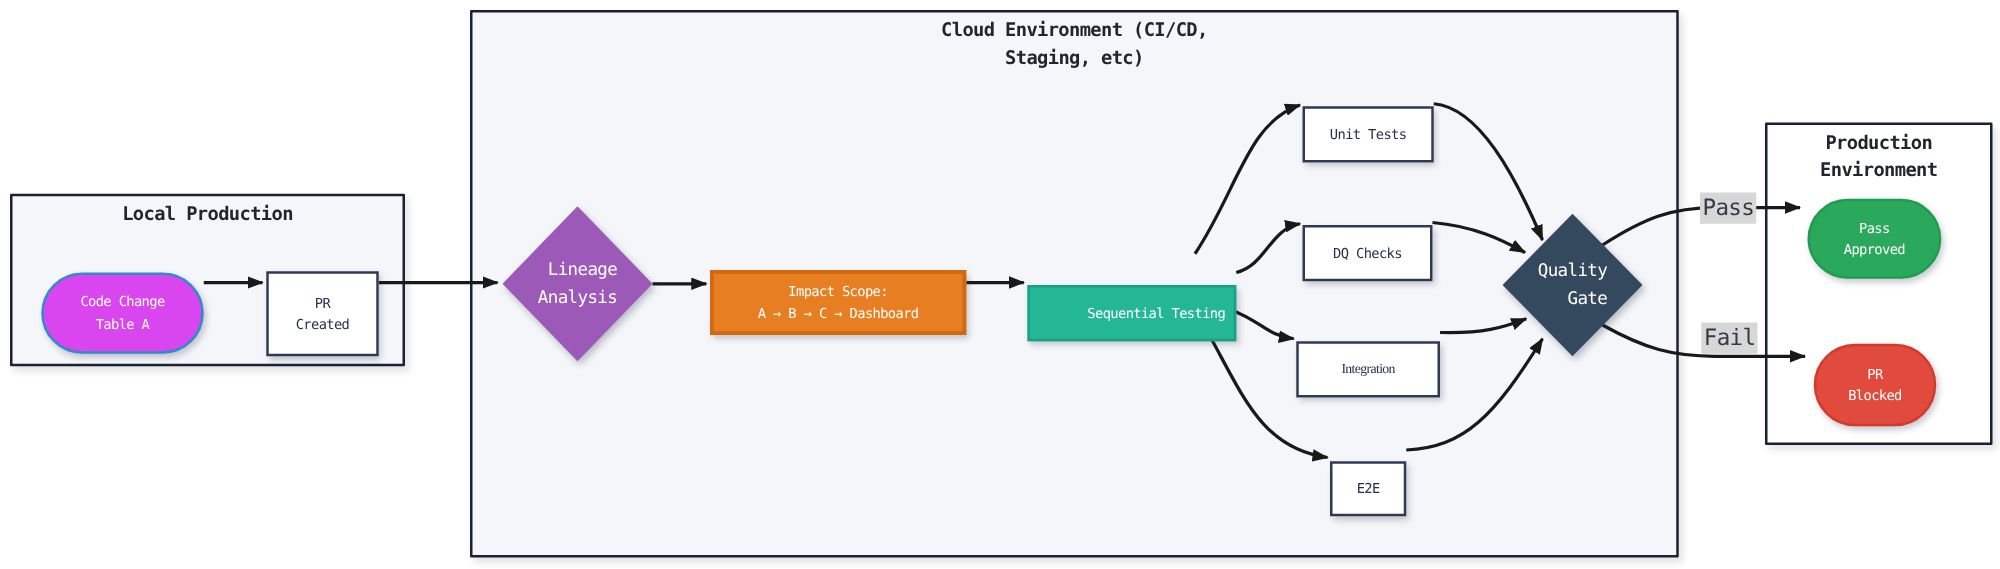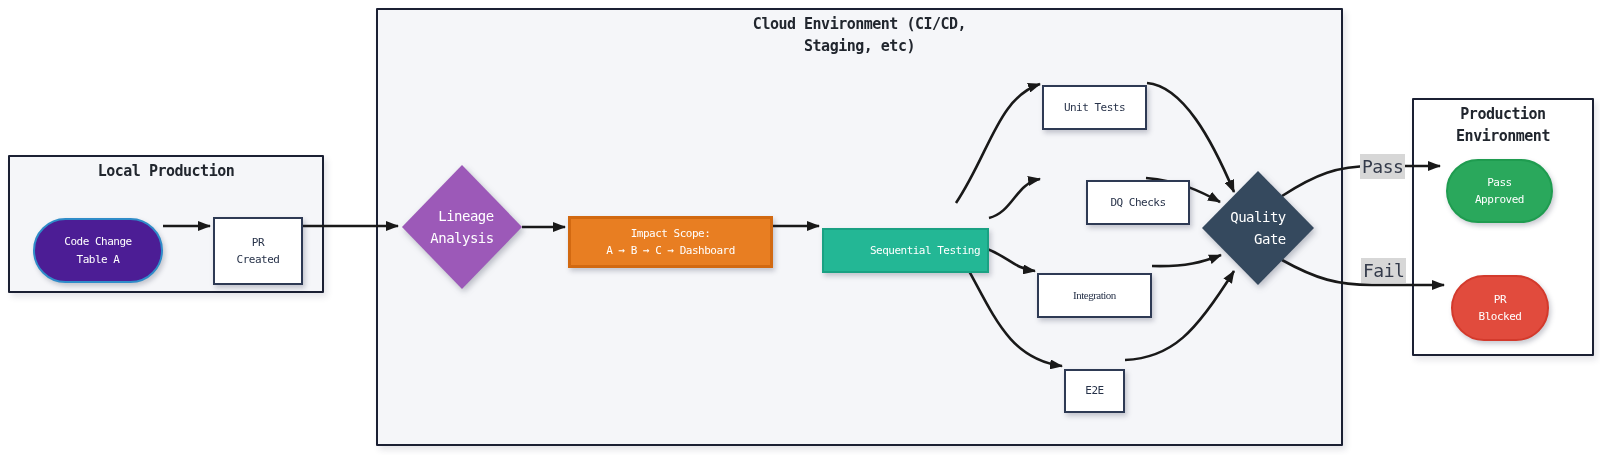--- a/index.html
+++ b/index.html
@@ -86,40 +86,40 @@
     <path class="edge" marker-end="url(#arrow)" d="M 985 248 C 1009 257 1013 268 1035 271"></path>
     <path class="edge" marker-end="url(#arrow)" d="M 956 248 C 992 308 1004 358 1062 366"></path>
     <path class="edge" marker-end="url(#arrow)" d="M 1147 83 C 1183 86 1212 140 1234 192"></path>
     <path class="edge" marker-end="url(#arrow)" d="M 1146 178 C 1180 181 1202 192 1220 202"></path>
     <path class="edge" marker-end="url(#arrow)" d="M 1152 266 C 1186 267 1203 262 1221 255"></path>
     <path class="edge" marker-end="url(#arrow)" d="M 1125 360 C 1172 358 1196 332 1234 271"></path>
     <path class="edge" marker-end="url(#arrow)" d="M 1282 196 C 1316 174 1338 166 1372 166 L 1440 166"></path>
     <path class="edge" marker-end="url(#arrow)" d="M 1282 260 C 1316 279 1338 285 1372 285 L 1444 285"></path>
   </svg>
 
-  <div class="node stadium" style="left: 33px; top: 193px; width: 130px; height: 65px; background-color: #4c1d95; border-color: rgb(47, 140, 201); color: rgb(255, 255, 255);">Code Change
+  <div class="node stadium" style="left: 33px; top: 193px; width: 130px; height: 65px; background-color: #d946ef; border-color: rgb(47, 140, 201); color: rgb(255, 255, 255);">Code Change
 Table A</div>
 
   <div class="node plain" style="left:213px;top:192px;width:90px;height:68px;">PR
 Created</div>
 
   <div class="diamond-wrap" style="left:402px;top:165px;width:120px;height:124px;">
     <div class="diamond-shape" style="background-color: rgb(156, 89, 184);"></div>
     <div class="diamond-label" style="color: rgb(255, 255, 255);">Lineage
 Analysis</div>
   </div>
 
   <div class="node" style="left: 568px; top: 191px; width: 205px; height: 52px; border: 3px solid rgb(210, 105, 17); background-color: rgb(232, 126, 34); color: rgb(255, 255, 255);">Impact Scope:
 A → B → C → Dashboard</div>
 
   <div class="node" style="left: 822px; top: 203px; width: 167px; height: 45px; border: 2px solid rgb(26, 161, 131); background-color: rgb(35, 183, 149); color: rgb(255, 255, 255); padding-left: 39px;">Sequential Testing</div>
 
   <div class="node plain" style="left:1042px;top:60px;width:105px;height:45px;">Unit Tests</div>
 
-  <div class="node plain" style="left:1086px;top:155px;width:104px;height:45px;">DQ Checks</div>
+  <div class="node plain" style="left:1042px;top:155px;width:104px;height:45px;">DQ Checks</div>
 
   <div class="node plain" style="left:1037px;top:248px;width:115px;height:45px;font-family:Liberation Serif, serif;">Integration</div>
 
   <div class="node plain" style="left:1064px;top:344px;width:61px;height:44px;">E2E</div>
 
   <div class="diamond-wrap" style="left:1202px;top:171px;width:112px;height:114px;">
     <div class="diamond-shape" style="background-color: rgb(53, 73, 94);"></div>
     <div class="diamond-label" style="color: rgb(255, 255, 255);">Quality
 Gate</div>
   </div>

